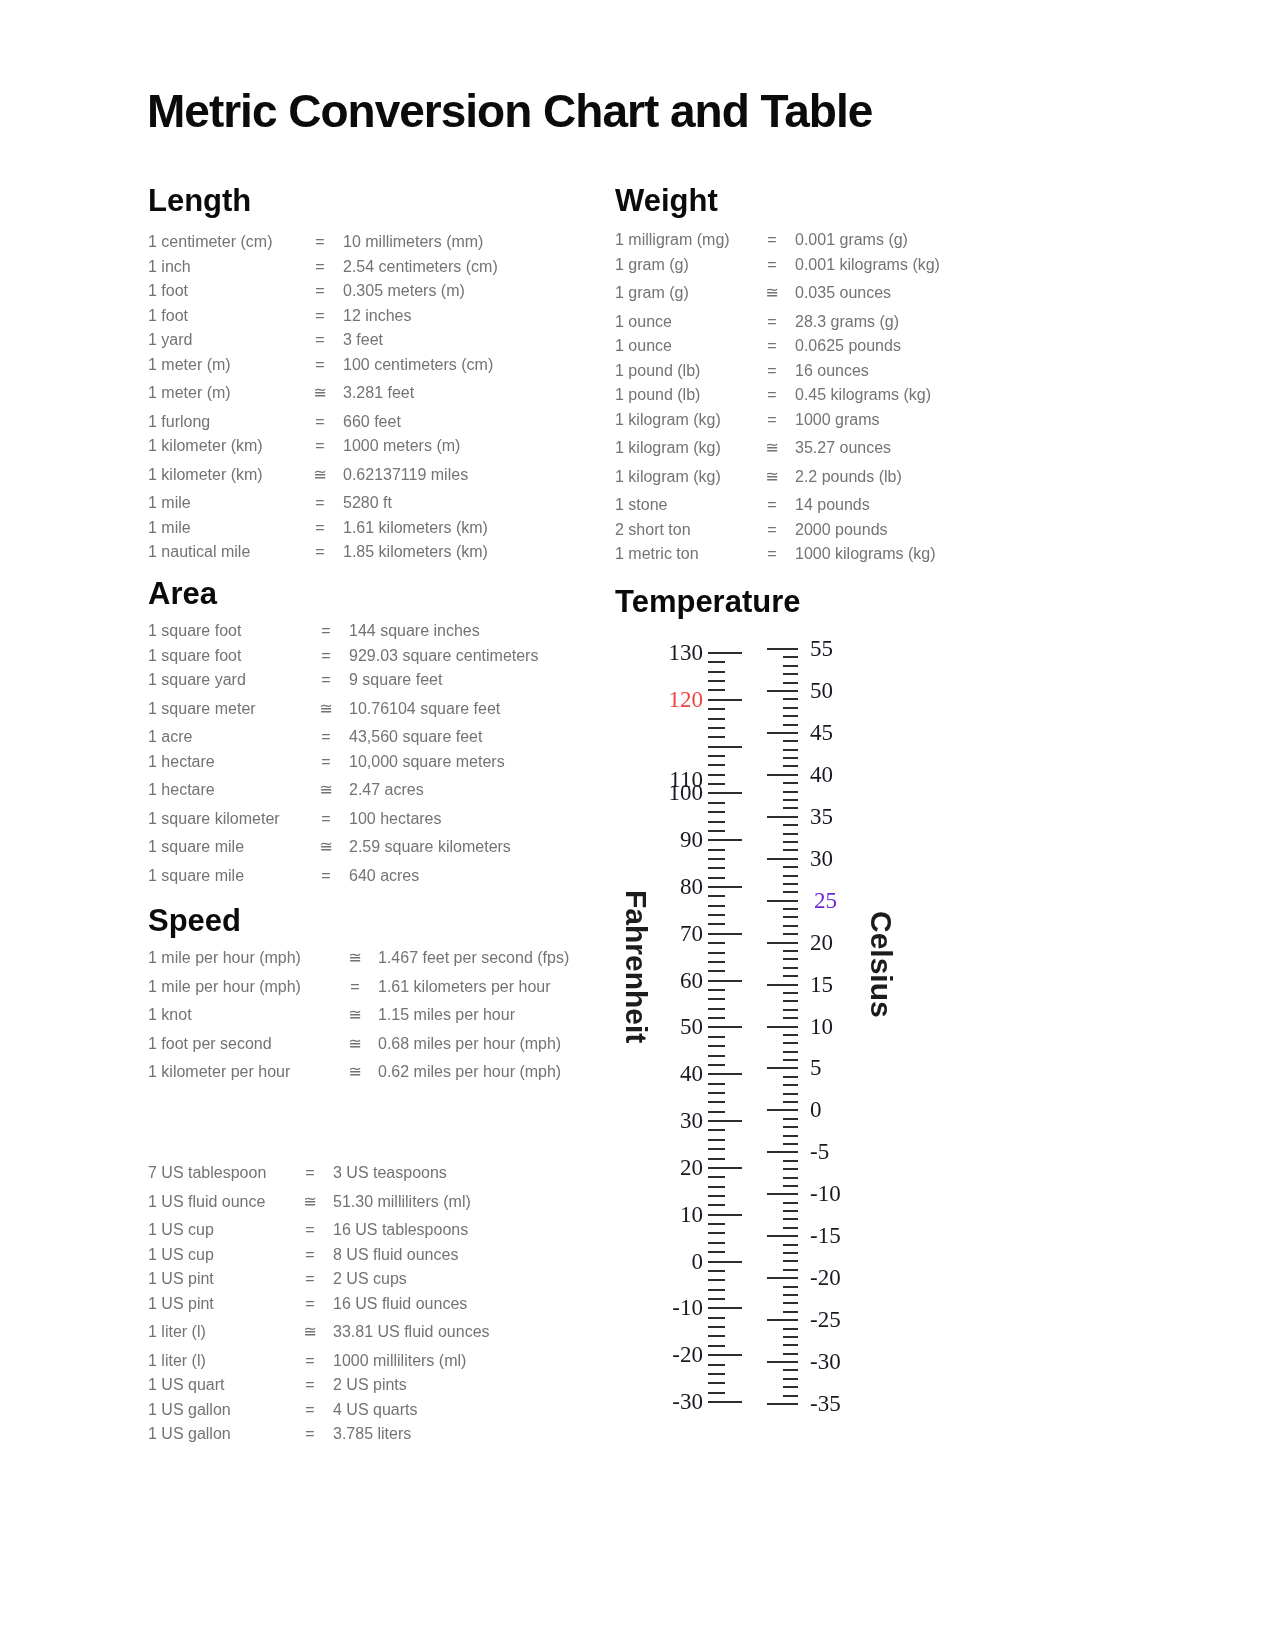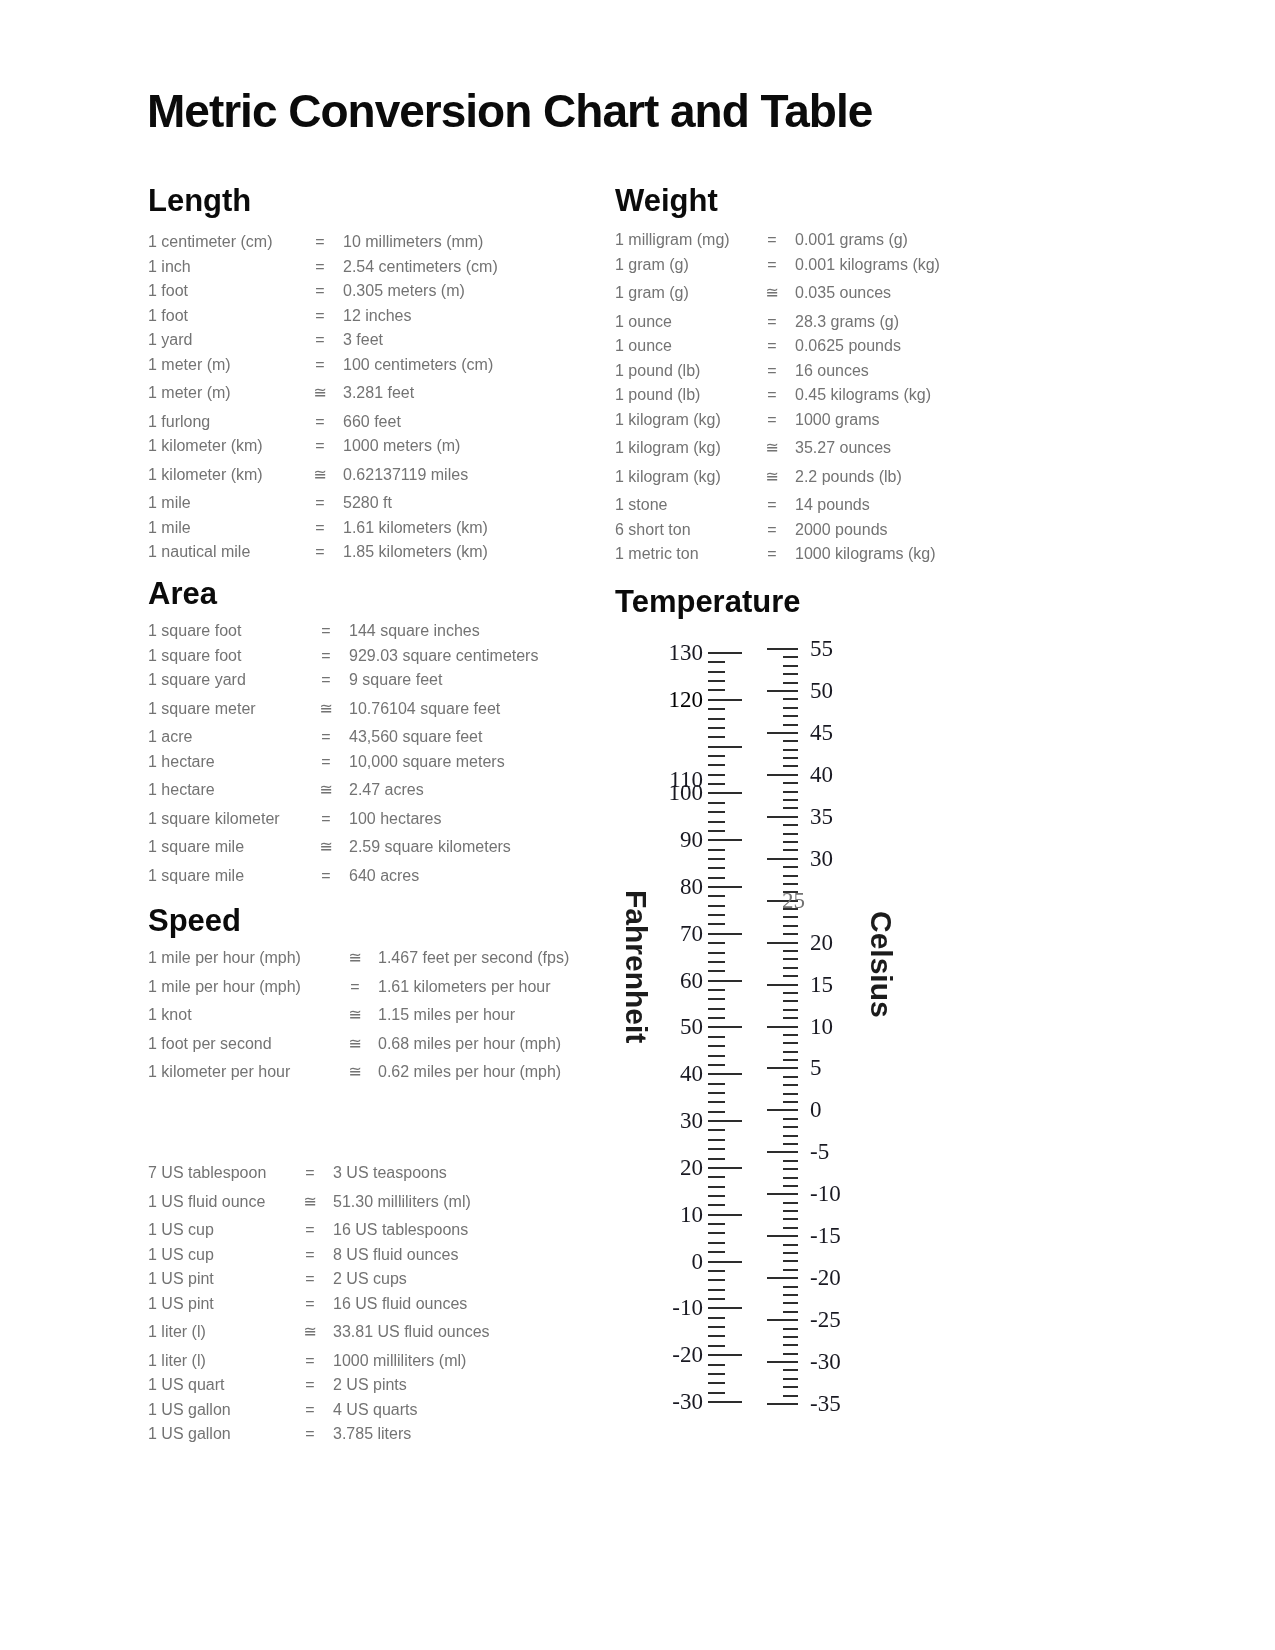--- a/index.html
+++ b/index.html
@@ -172,21 +172,21 @@
           <span class="term">1 kilogram (kg)</span>
           <span class="rel">≅</span>
           <span class="value">2.2 pounds (lb)</span>
         </div>
         <div class="row">
           <span class="term">1 stone</span>
           <span class="rel">=</span>
           <span class="value">14 pounds</span>
         </div>
         <div class="row">
-          <span class="term">6 short ton</span>
+          <span class="term">2 short ton</span>
           <span class="rel">=</span>
           <span class="value">2000 pounds</span>
         </div>
         <div class="row">
           <span class="term">1 metric ton</span>
           <span class="rel">=</span>
           <span class="value">1000 kilograms (kg)</span>
         </div>
       </div>
   </section>
@@ -346,21 +346,21 @@
     <div class="vlabel vlabel-f">Fahrenheit</div>
     <div class="vlabel vlabel-c">Celsius</div>
     <div id="ticks">
         <div class="tick" style="left: 708px; top: 652px; width: 34px; background: rgb(45, 45, 45);"></div>
         <div class="tlabel tlabel-f" style="left: 628px; top: 640px; color: rgb(25, 25, 34);">130</div>
         <div class="tick" style="left: 708px; top: 661.362px; width: 17px; background: rgb(45, 45, 45);"></div>
         <div class="tick" style="left: 708px; top: 670.724px; width: 17px; background: rgb(45, 45, 45);"></div>
         <div class="tick" style="left: 708px; top: 680.086px; width: 17px; background: rgb(45, 45, 45);"></div>
         <div class="tick" style="left: 708px; top: 689.448px; width: 17px; background: rgb(45, 45, 45);"></div>
         <div class="tick" style="left: 708px; top: 698.81px; width: 34px; background: rgb(45, 45, 45);"></div>
-        <div class="tlabel tlabel-f" style="left: 628px; top: 686.81px; color: #000000;">120</div>
+        <div class="tlabel tlabel-f" style="left: 628px; top: 686.81px; color: #ef4444;">120</div>
         <div class="tick" style="left: 708px; top: 708.172px; width: 17px; background: rgb(45, 45, 45);"></div>
         <div class="tick" style="left: 708px; top: 717.534px; width: 17px; background: rgb(45, 45, 45);"></div>
         <div class="tick" style="left: 708px; top: 726.896px; width: 17px; background: rgb(45, 45, 45);"></div>
         <div class="tick" style="left: 708px; top: 736.258px; width: 17px; background: rgb(45, 45, 45);"></div>
         <div class="tick" style="left: 708px; top: 745.62px; width: 34px; background: rgb(45, 45, 45);"></div>
         <div class="tlabel tlabel-f" style="left: 628px; top: 733.62px; color: rgb(25, 25, 34); margin-top: 33px;">110</div>
         <div class="tick" style="left: 708px; top: 754.982px; width: 17px; background: rgb(45, 45, 45);"></div>
         <div class="tick" style="left: 708px; top: 764.344px; width: 17px; background: rgb(45, 45, 45);"></div>
         <div class="tick" style="left: 708px; top: 773.706px; width: 17px; background: rgb(45, 45, 45);"></div>
         <div class="tick" style="left: 708px; top: 783.068px; width: 17px; background: rgb(45, 45, 45);"></div>
@@ -474,21 +474,21 @@
         <div class="tick" style="left: 783px; top: 832.558px; width: 15px; background: rgb(45, 45, 45);"></div>
         <div class="tick" style="left: 783px; top: 840.947px; width: 15px; background: rgb(45, 45, 45);"></div>
         <div class="tick" style="left: 783px; top: 849.336px; width: 15px; background: rgb(45, 45, 45);"></div>
         <div class="tick" style="left: 767px; top: 857.725px; width: 31px; background: rgb(45, 45, 45);"></div>
         <div class="tlabel tlabel-c" style="left: 810px; top: 845.725px; color: rgb(25, 25, 34);">30</div>
         <div class="tick" style="left: 783px; top: 866.114px; width: 15px; background: rgb(45, 45, 45);"></div>
         <div class="tick" style="left: 783px; top: 874.503px; width: 15px; background: rgb(45, 45, 45);"></div>
         <div class="tick" style="left: 783px; top: 882.892px; width: 15px; background: rgb(45, 45, 45);"></div>
         <div class="tick" style="left: 783px; top: 891.281px; width: 15px; background: rgb(45, 45, 45);"></div>
         <div class="tick" style="left: 767px; top: 899.67px; width: 31px; background: rgb(45, 45, 45);"></div>
-        <div class="tlabel tlabel-c" style="left: 782px; top: 887.67px; color: #737373;">25</div>
+        <div class="tlabel tlabel-c" style="left: 814px; top: 887.67px; color: #6d28d9;">25</div>
         <div class="tick" style="left: 783px; top: 908.059px; width: 15px; background: rgb(45, 45, 45);"></div>
         <div class="tick" style="left: 783px; top: 916.448px; width: 15px; background: rgb(45, 45, 45);"></div>
         <div class="tick" style="left: 783px; top: 924.837px; width: 15px; background: rgb(45, 45, 45);"></div>
         <div class="tick" style="left: 783px; top: 933.226px; width: 15px; background: rgb(45, 45, 45);"></div>
         <div class="tick" style="left: 767px; top: 941.615px; width: 31px; background: rgb(45, 45, 45);"></div>
         <div class="tlabel tlabel-c" style="left: 810px; top: 929.615px; color: rgb(25, 25, 34);">20</div>
         <div class="tick" style="left: 783px; top: 950.004px; width: 15px; background: rgb(45, 45, 45);"></div>
         <div class="tick" style="left: 783px; top: 958.393px; width: 15px; background: rgb(45, 45, 45);"></div>
         <div class="tick" style="left: 783px; top: 966.782px; width: 15px; background: rgb(45, 45, 45);"></div>
         <div class="tick" style="left: 783px; top: 975.171px; width: 15px; background: rgb(45, 45, 45);"></div>

